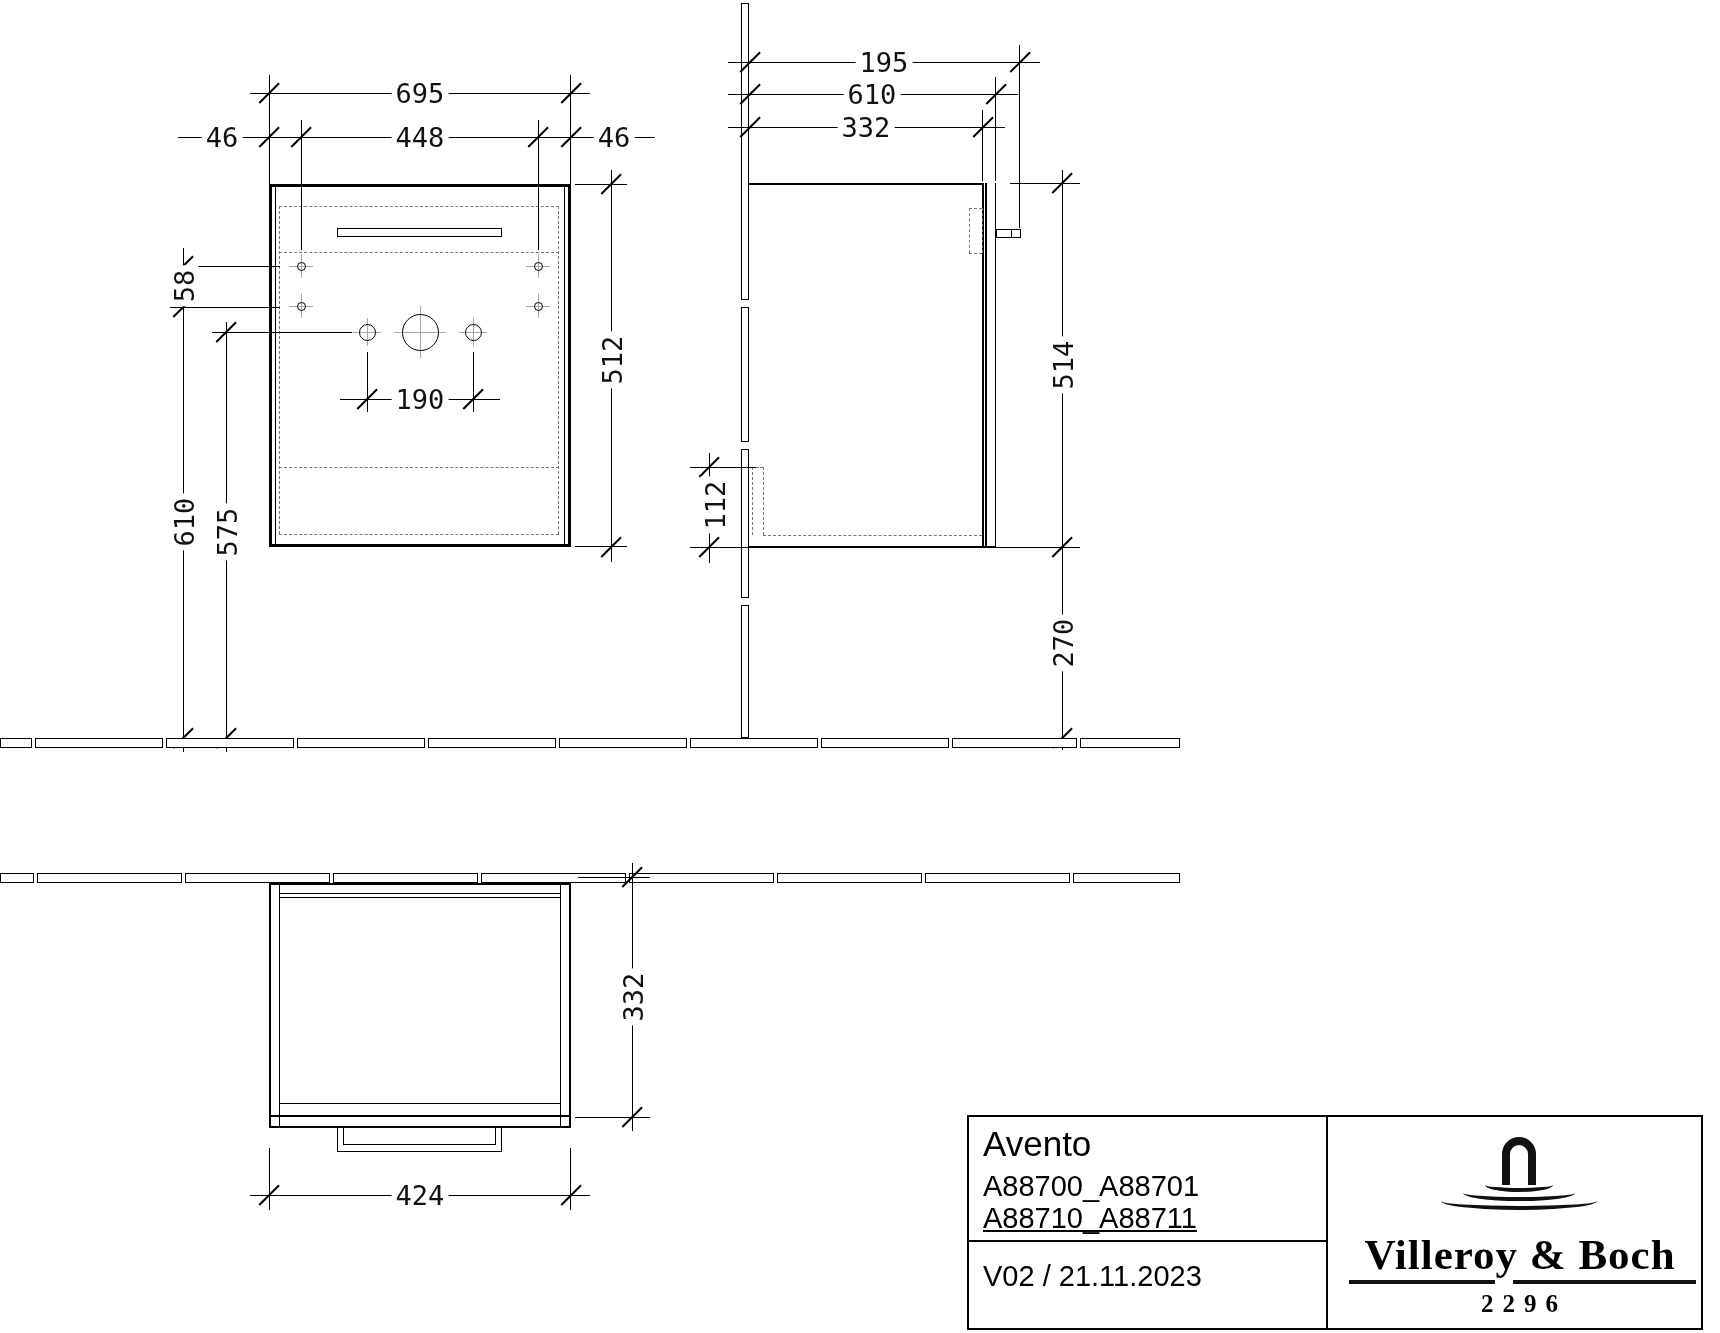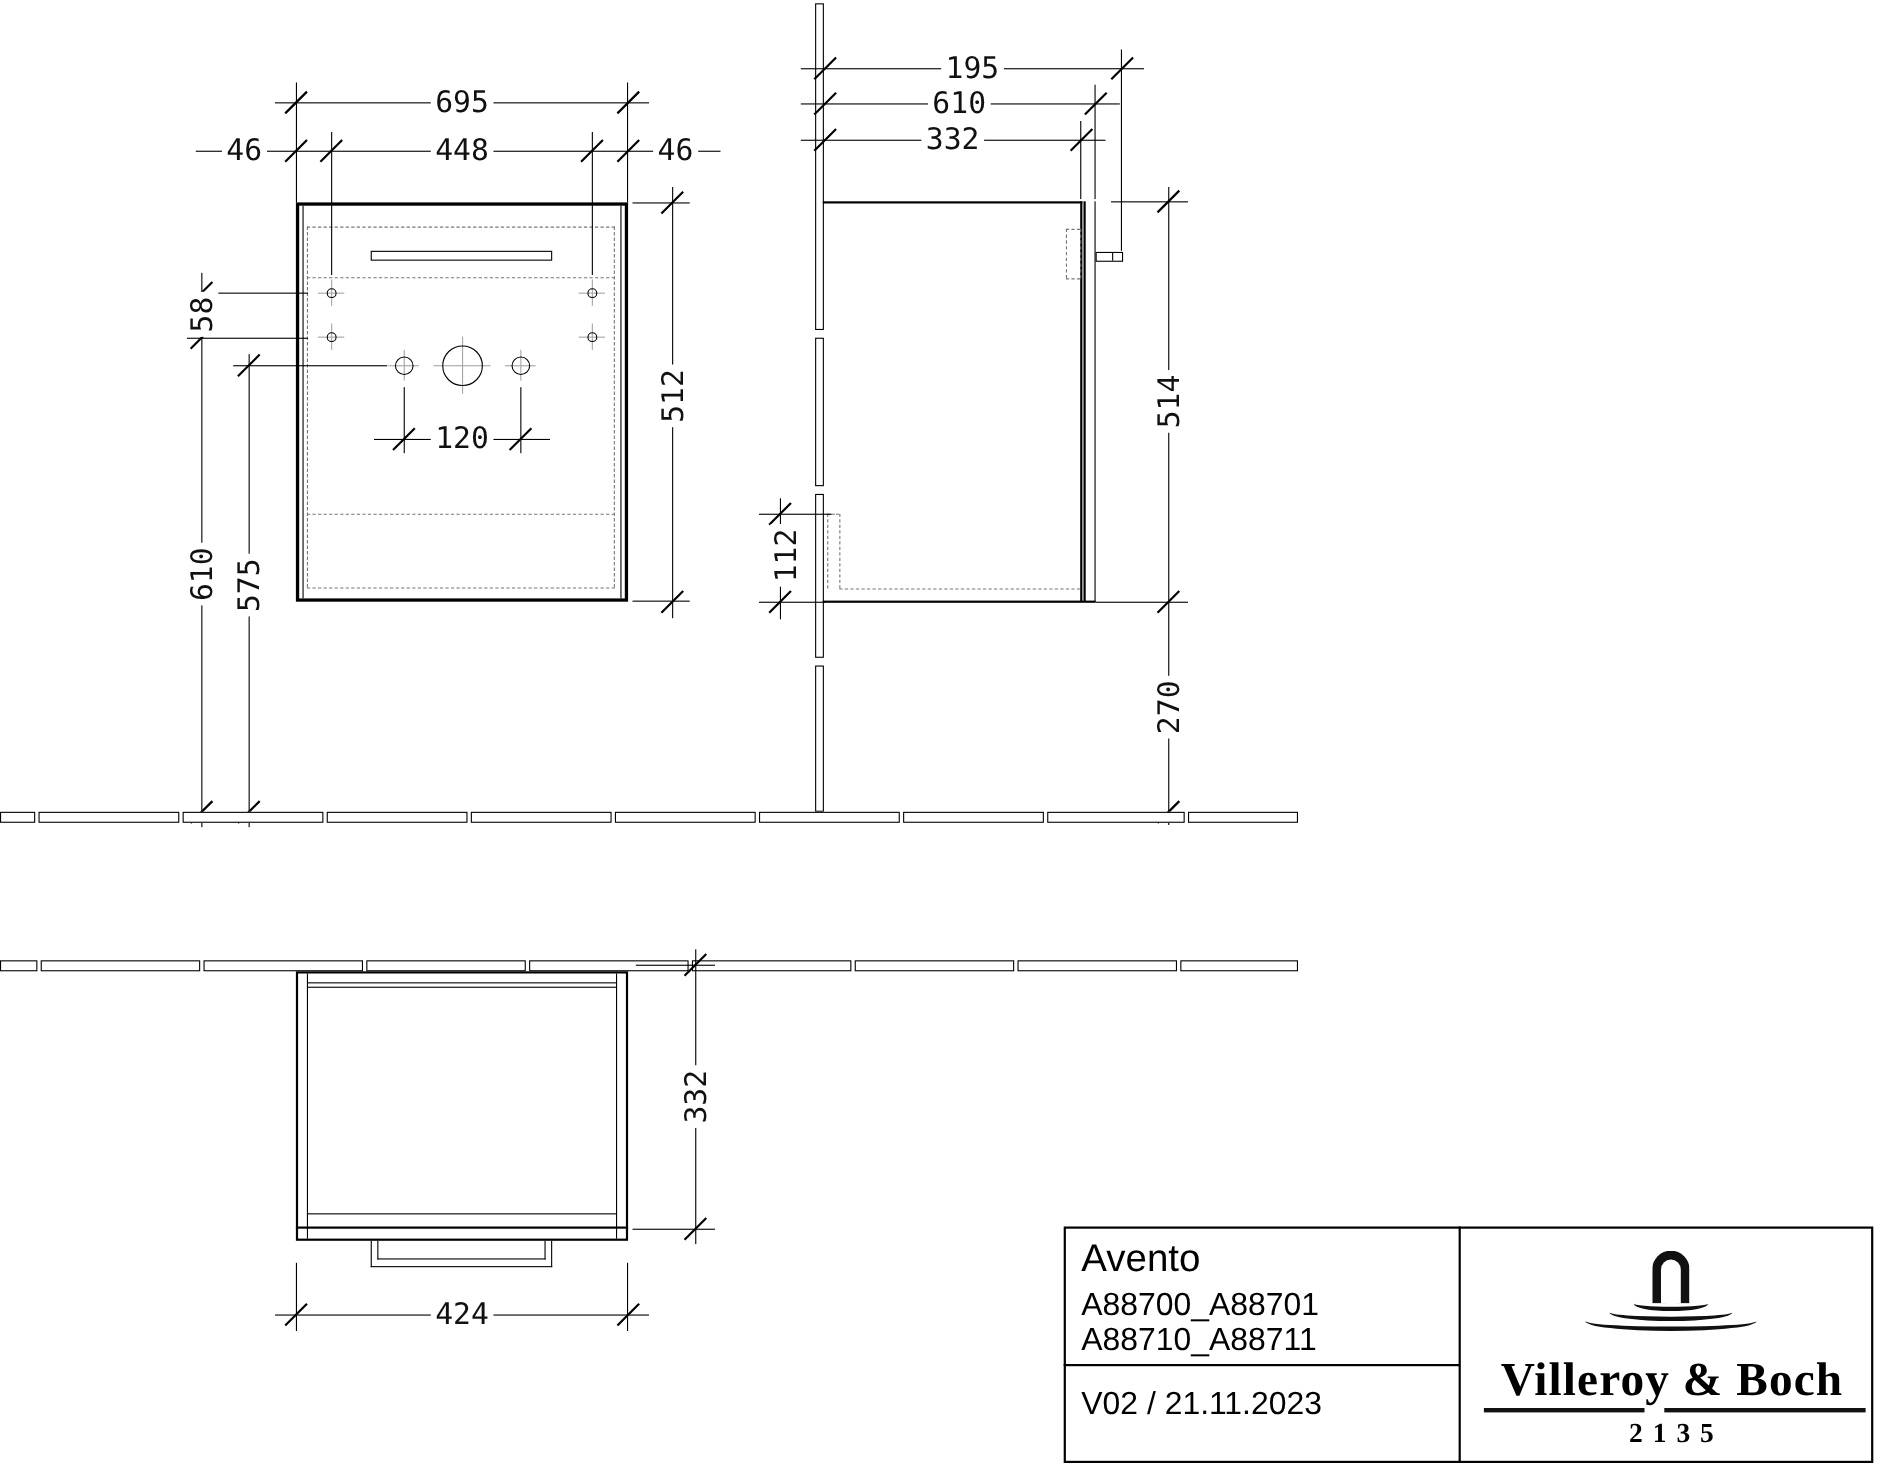--- a/index.html
+++ b/index.html
@@ -97,21 +97,21 @@
     <div class="thin-v" style="left:611px;top:170px;height:392px;"></div>
     <div class="hash" style="left:611px;top:184px;"></div>
     <div class="hash" style="left:611px;top:547px;"></div>
     <div class="dtext rot" style="left:612px;top:360px;">512</div>
 
     <div class="thin-v" style="left:367px;top:352px;height:60px;"></div>
     <div class="thin-v" style="left:473px;top:352px;height:60px;"></div>
     <div class="thin-h" style="left:340px;top:399px;width:160px;"></div>
     <div class="hash" style="left:367px;top:399px;"></div>
     <div class="hash" style="left:473px;top:399px;"></div>
-    <div class="dtext" style="left:420px;top:399px;">120</div>
+    <div class="dtext" style="left:420px;top:399px;">190</div>
 
     <div class="thin-h" style="left:170px;top:266px;width:110px;"></div>
     <div class="thin-h" style="left:170px;top:307px;width:110px;"></div>
     <div class="thin-h" style="left:212px;top:332px;width:140px;"></div>
     <div class="thin-v" style="left:183px;top:248px;height:504px;"></div>
     <div class="hash" style="left:183px;top:266px;"></div>
     <div class="hash" style="left:183px;top:307px;"></div>
     <div class="hash" style="left:183px;top:738px;"></div>
     <div class="dtext rot" style="left:184px;top:286px;">58</div>
     <div class="dtext rot" style="left:184px;top:522px;">610</div>
@@ -233,28 +233,28 @@
     <div class="dtext" style="left:420px;top:1195px;">424</div>
   </div>
 
   <div>
     <div class="tb" style="left:967px;top:1115px;width:736px;height:215px;"></div>
     <div class="vl2" style="left:1326px;top:1115px;height:215px;width:2px;background:#000;"></div>
     <div class="hl" style="left:967px;top:1240px;width:360px;height:2px;"></div>
 
     <div class="tb-text" style="left:983px;top:1124px;font-size:35px;">Avento</div>
     <div class="tb-text" style="left:983px;top:1170px;font-size:29px;">A88700_A88701</div>
-    <div class="tb-text" style="left:983px;top:1202px;font-size:29px;">A88710_A88711</div>
+    <div class="tb-text" style="left:983px;top:1202px;font-size:29px;text-decoration:underline;">A88710_A88711</div>
     <div class="tb-text" style="left:983px;top:1260px;font-size:29px;">V02 / 21.11.2023</div>
 
     <div>
       <div style="position:absolute;left:1502px;top:1137px;width:34px;height:48px;border:8px solid #111;border-bottom:none;border-radius:18px 18px 0 0;box-sizing:border-box;"></div>
       <div class="arc" style="left:1485px;top:1178px;width:68px;height:14px;"></div>
       <div class="arc" style="left:1463px;top:1185px;width:112px;height:16px;"></div>
       <div class="arc" style="left:1441px;top:1192px;width:156px;height:18px;"></div>
       <div class="logo-serif" style="left:1520px;top:1230px;font-size:43px;letter-spacing:1px;">Villeroy &amp; Boch</div>
       <div class="hl2" style="left:1349px;top:1280px;width:146px;height:4px;background:#111;"></div>
       <div class="hl2" style="left:1513px;top:1280px;width:183px;height:4px;background:#111;"></div>
-      <div class="logo-serif" style="left:1524px;top:1290px;font-size:25px;letter-spacing:9px;">2135</div>
+      <div class="logo-serif" style="left:1524px;top:1290px;font-size:25px;letter-spacing:9px;">2296</div>
     </div>
   </div>
 
 </div>
 
 </body></html>

